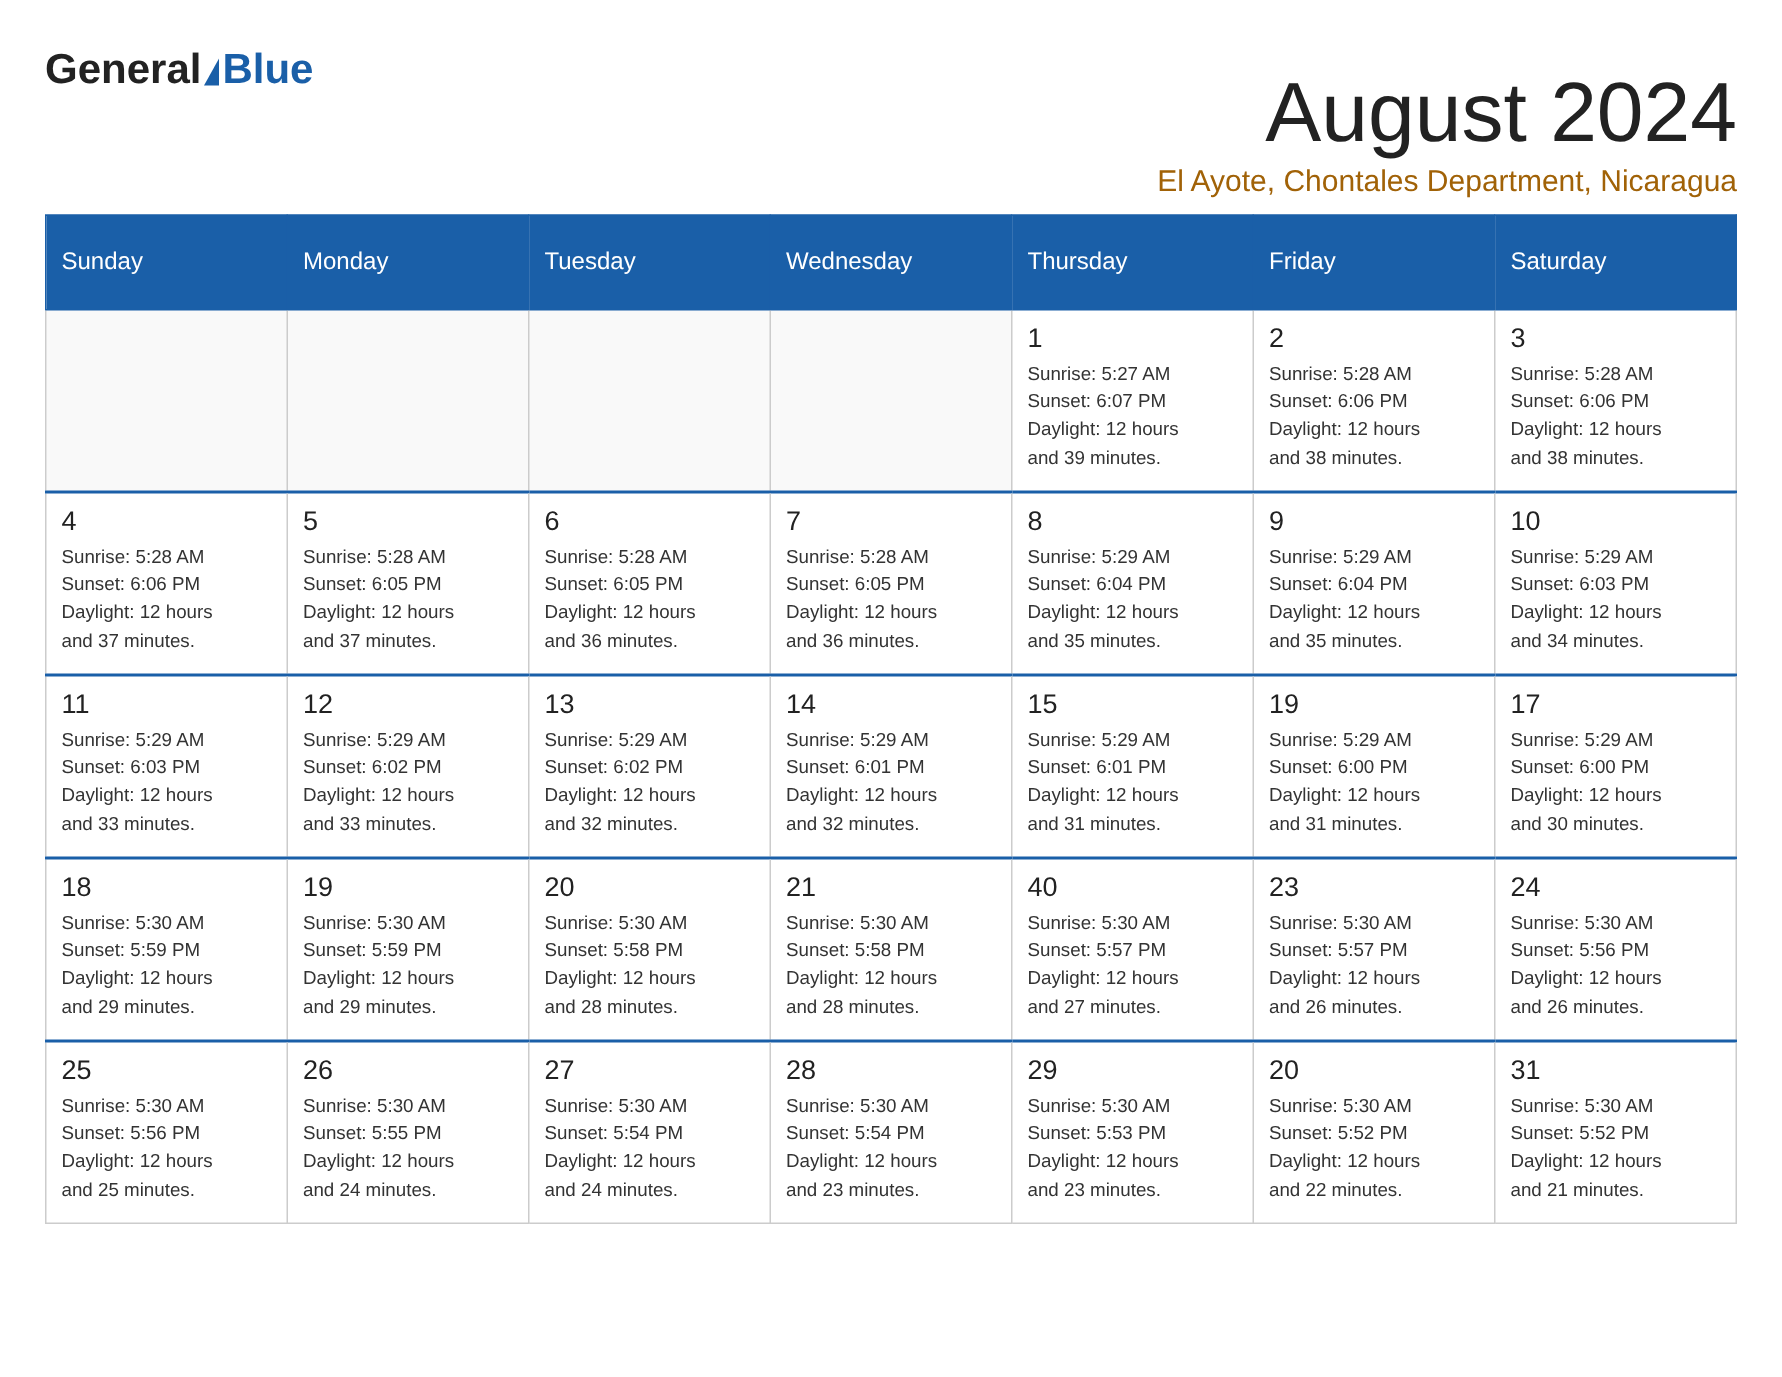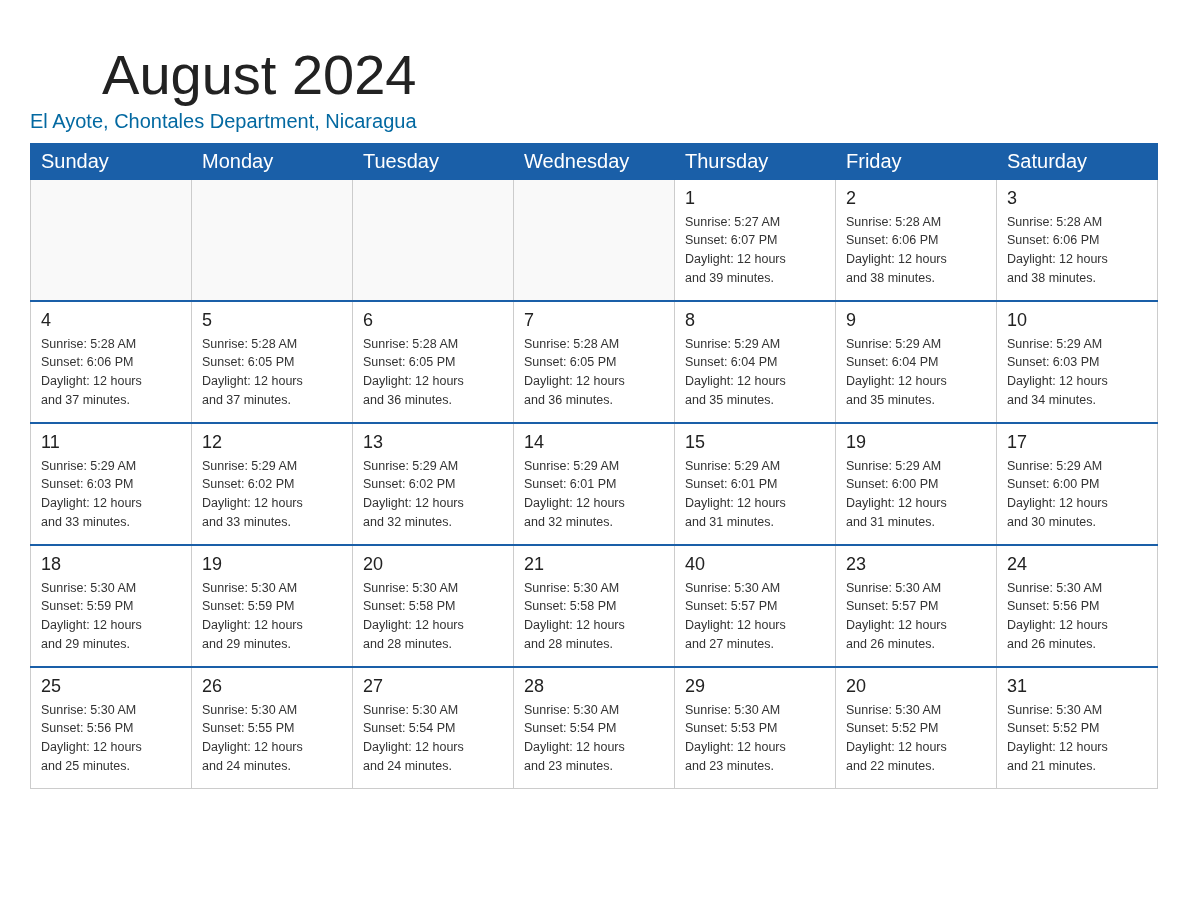--- a/index.html
+++ b/index.html
@@ -52,34 +52,34 @@
     }
     .month-title {
       font-size: 56px;
       font-weight: 300;
       color: #222;
       line-height: 1.1;
       margin-top: 24px;
     }
     .location-title {
       font-size: 20px;
-      color: #0369a1;
+      color: #a16207;
       margin-top: 4px;
     }
     .calendar {
       width: 100%;
       border-collapse: collapse;
       margin-top: 10px;
     }
     .calendar th {
       background-color: #1a5fa8;
       color: #fff;
-      padding: 6px 10px;
+      padding: 22px 10px;
       text-align: left;
-      font-size: 20px;
+      font-size: 16px;
       font-weight: normal;
       border: 1px solid #1a5fa8;
     }
     .calendar td {
       vertical-align: top;
       padding: 8px 10px 12px 10px;
       border: 1px solid #ccc;
       width: calc(100% / 7);
       font-size: 13px;
       color: #333;
@@ -101,20 +101,27 @@
       line-height: 1.5;
     }
     .row-separator td {
       border-top: 2px solid #1a5fa8;
     }
   </style>
 </head>
 <body>
 
 <div class="header">
+  <div class="logo">
+    <div class="logo-text">
+      <span class="logo-general">General</span>
+      <span class="logo-triangle"></span>
+      <span class="logo-blue">Blue</span>
+    </div>
+  </div>
   <div class="title-section">
     <div class="month-title">August 2024</div>
     <div class="location-title">El Ayote, Chontales Department, Nicaragua</div>
   </div>
 </div>
 
 <table class="calendar">
   <thead>
     <tr>
       <th>Sunday</th>

